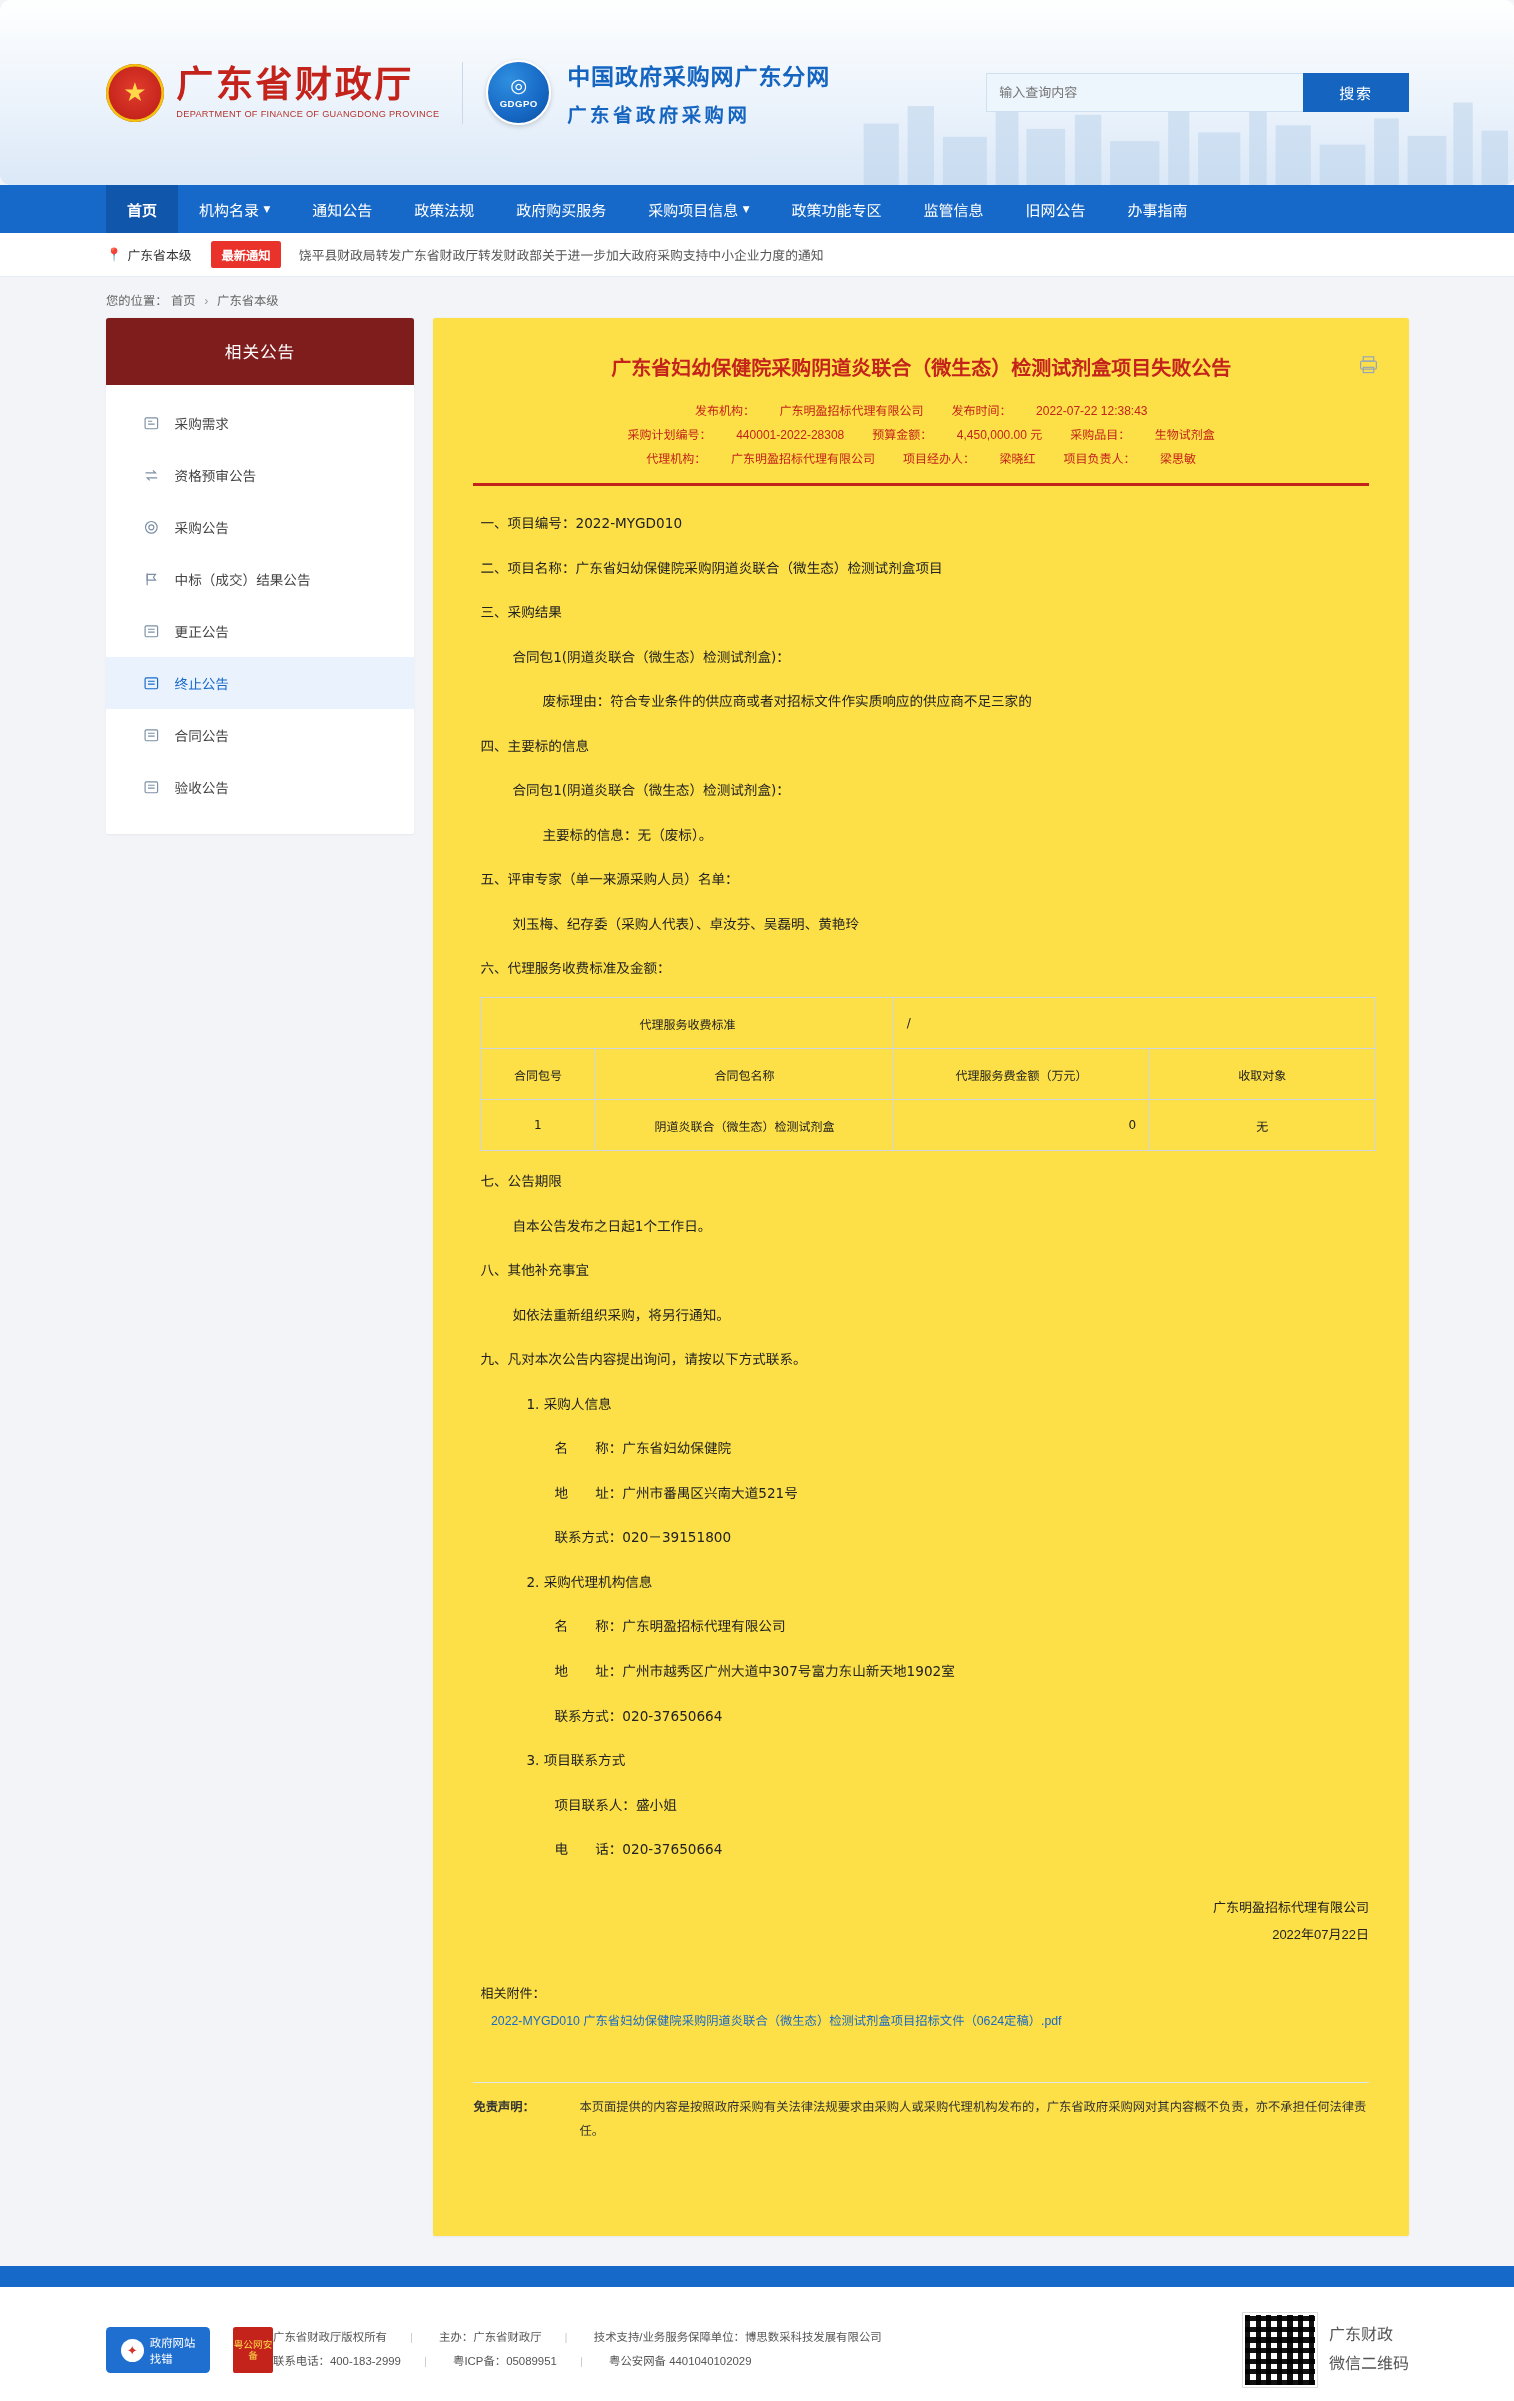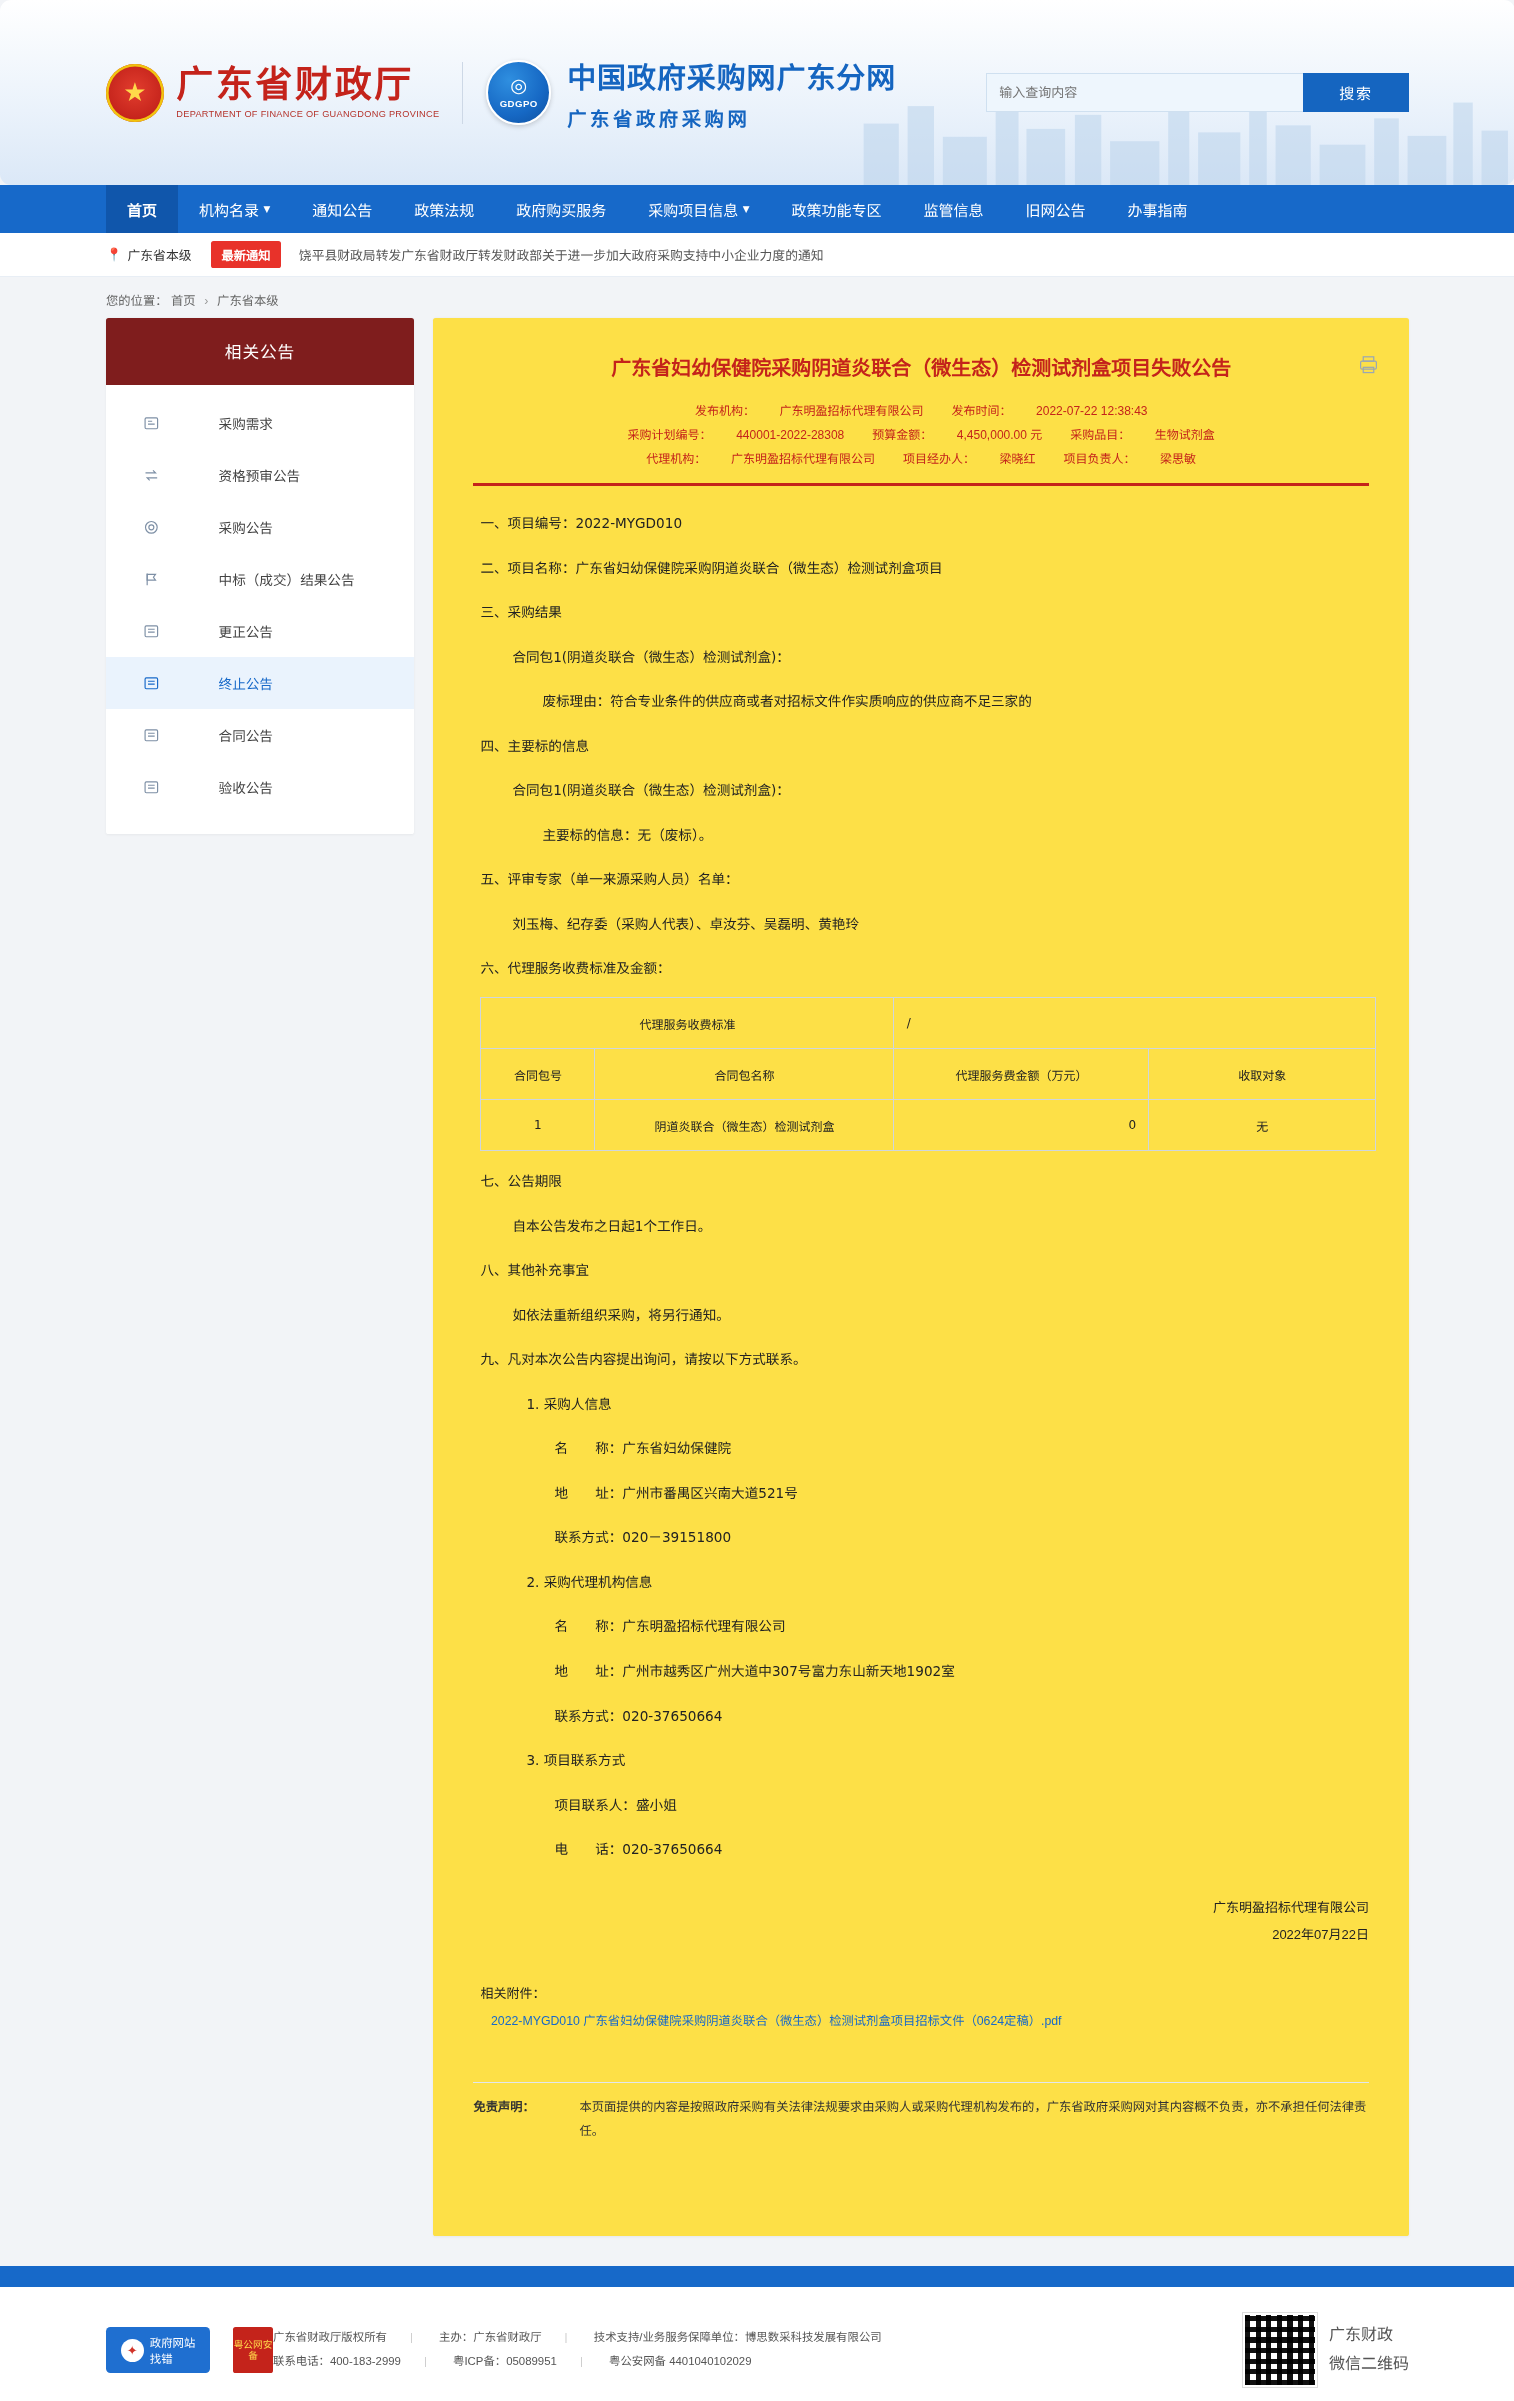--- a/index.html
+++ b/index.html
@@ -54,21 +54,21 @@
   .gdgpo-badge {
     width: 65px; height: 65px; border-radius: 50%;
     background: radial-gradient(circle at 35% 30%, #2f8fe0 0%, #1668c4 60%, #0e4f9e 100%);
     color: #fff; display: flex; flex-direction: column; align-items: center; justify-content: center;
     flex: none; border: 2.6px solid #fff; box-shadow: 0 1.8px 5.3px rgba(0,0,0,.18);
   }
   .gdgpo-badge .g-glyph { font-size: 19.4px; line-height: 1; }
   .gdgpo-badge .g-text { font-size: 9.7px; font-weight: bold; letter-spacing: 0.4px; margin-top: 2.6px; }
   .site-title { margin-left: 16px; }
   .site-title .t1 {
-    font-size: 29px; font-weight: bold; color: #1565c0; letter-spacing: 0.9px;
+    font-size: 23px; font-weight: bold; color: #1565c0; letter-spacing: 0.9px;
     font-family: Liberation Serif, serif;
   }
   .site-title .t2 {
     font-size: 19.4px; font-weight: bold; color: #1565c0; margin-top: 7px; letter-spacing: 3.5px;
     font-family: "DejaVu Sans", "Liberation Sans", sans-serif;
   }
   .search-box { margin-left: auto; display: flex; height: 39px; }
   .search-input {
     width: 317px; height: 39px; border: 0.9px solid #cfe0f0; border-right: none;
     background: #eef6fd; padding: 0 12.3px; font-size: 13px; color: #999; outline: none;
@@ -118,21 +118,20 @@
   .sidebar-head {
     height: 67px; background: #7f1d1d; color: #fff; font-size: 16.7px;
     display: flex; align-items: center; justify-content: center; letter-spacing: 0.9px;
     font-family: "DejaVu Sans", "Liberation Sans", sans-serif;
   }
   .side-list { padding: 12.3px 0 21px 0; }
   .side-item {
     height: 52px; display: flex; align-items: center; padding-left: 37px;
     font-size: 13.6px; color: #444; cursor: pointer;
     font-family: "DejaVu Sans", "Liberation Sans", sans-serif;
-    gap: 44px;
   }
   .side-item .ic {
     width: 17.6px; height: 17.6px; margin-right: 14px; flex: none; color: #7d8fa5;
     display: inline-flex; align-items: center; justify-content: center;
   }
   .side-item.active { background: #eaf3fd; color: #1769c9; }
   .side-item.active .ic { color: #1769c9; }
 
   
   .doc {

